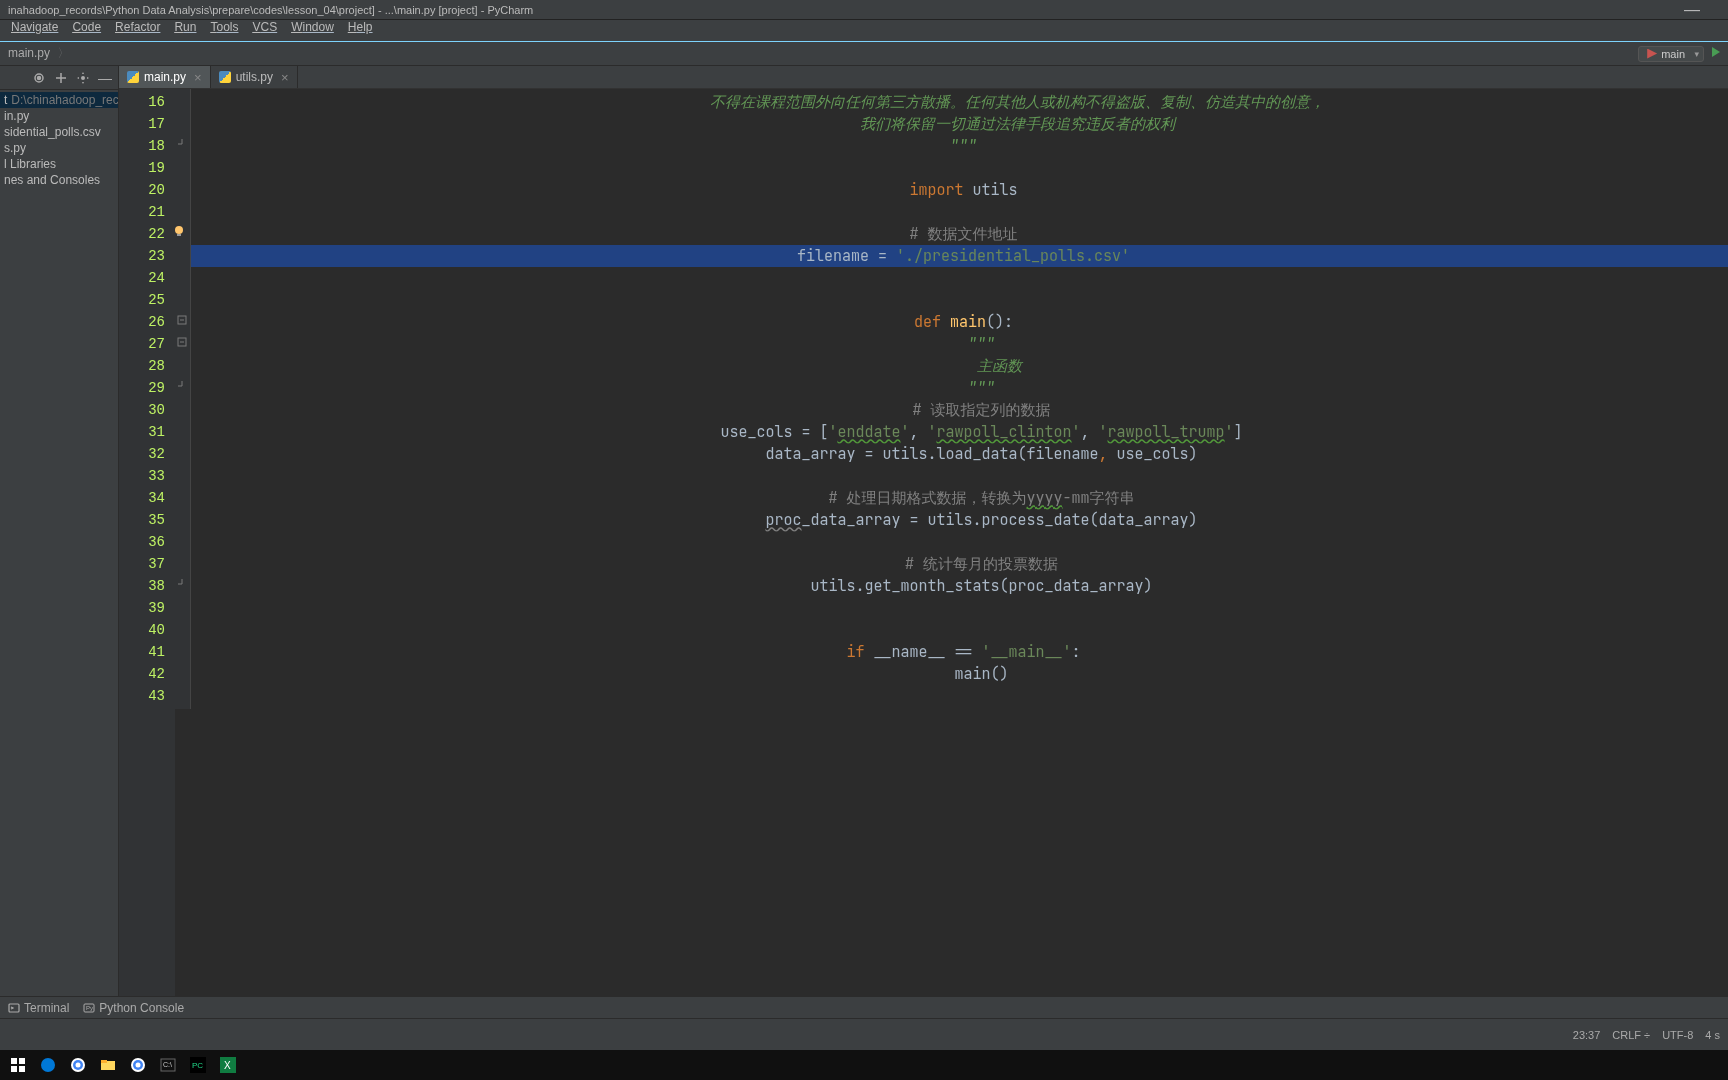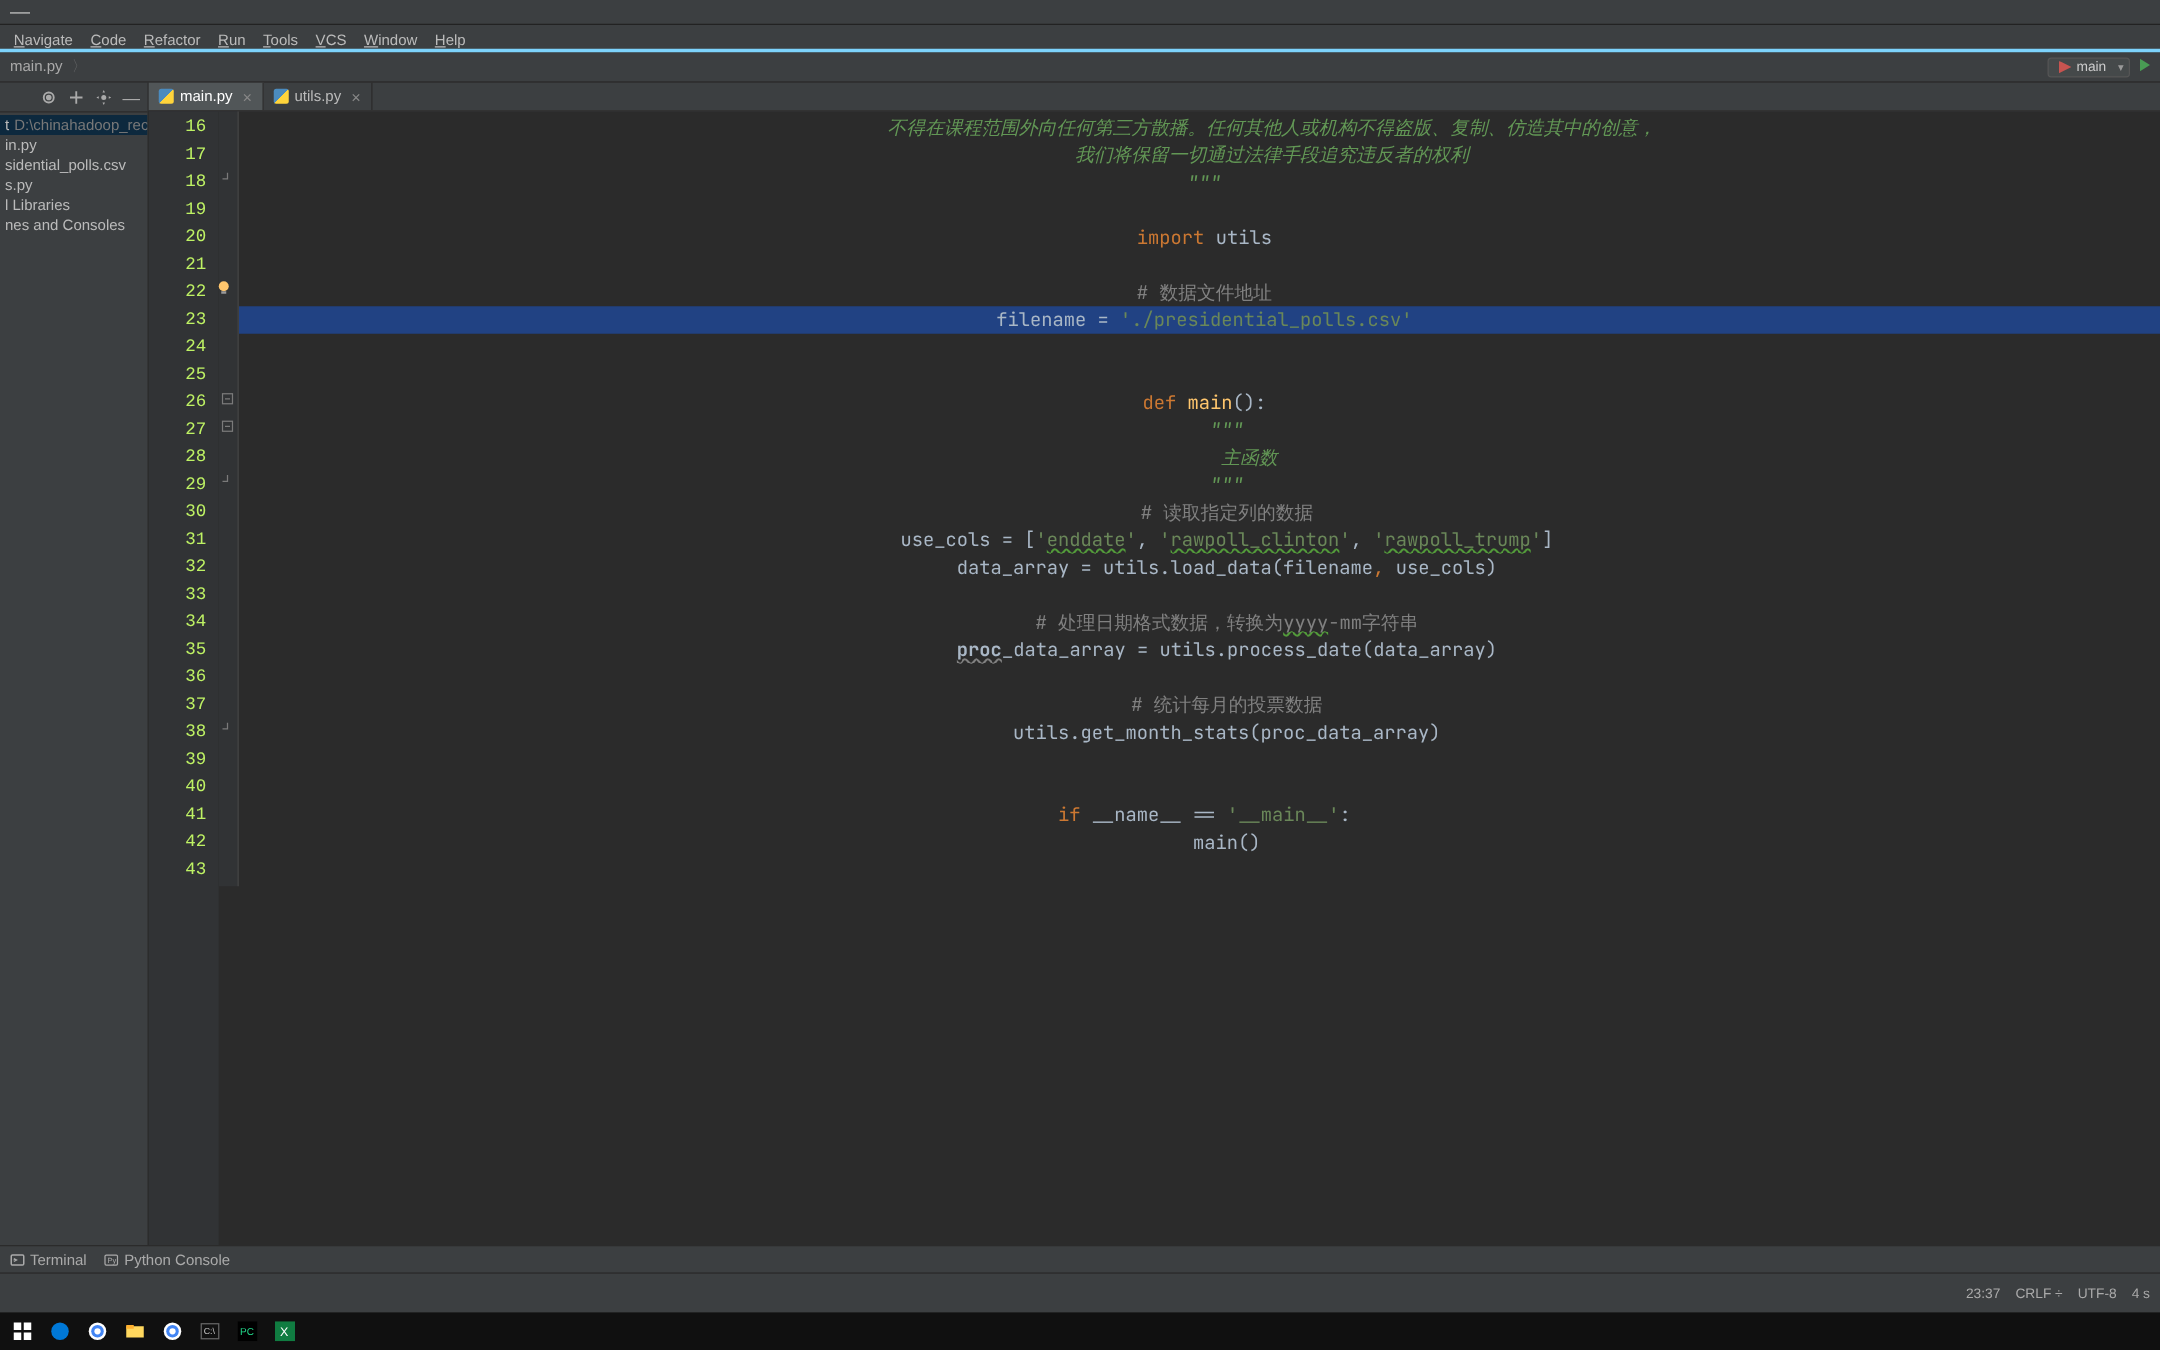--- a/index.html
+++ b/index.html
@@ -23,23 +23,24 @@
   font-size: 11px;
   border-bottom: 1px solid #222;
   display: flex;
   justify-content: space-between;
 }
 .titlebar .minimize { font-size: 16px; margin-right: 20px; cursor: default; }
 .menubar {
   background: #3c3f41;
   height: 22px;
   display: flex;
-  align-items: flex-end;
+  align-items: flex-start;
   padding: 0 4px;
-  border-bottom: 3px solid #7dd3fc;
+  border-bottom: 1px solid #7dd3fc;
+  text-decoration: underline;
 }
 .menubar .menu-item {
   padding: 0 7px;
   color: #bbb;
   font-size: 12px;
   cursor: pointer;
 }
 .menubar .mnemonic { text-decoration: underline; }
 .navbar {
   background: #3c3f41;
@@ -198,21 +199,21 @@
 .line.highlighted {
   background: #214283;
 }
 .kw { color: #cc7832; }
 .str { color: #6a8759; }
 .cmt { color: #808080; }
 .doccmt { color: #629755; font-style: italic; }
 .fn { color: #ffc66d; }
 .op { color: #a9b7c6; }
 .param { color: #a9b7c6; }
-.underlined { text-decoration: underline wavy #808080; text-decoration-skip-ink: none; font-weight: bold; }
+.underlined { text-decoration: underline wavy #808080; text-decoration-skip-ink: none; }
 .typo { text-decoration: underline wavy #529a3a; text-decoration-skip-ink: none; }
 .bottom-tool-windows {
   height: 22px;
   background: #3c3f41;
   border-top: 1px solid #2b2b2b;
   display: flex;
   align-items: center;
   padding: 0 8px;
   gap: 14px;
 }
@@ -250,20 +251,21 @@
   display: flex;
   align-items: center;
   justify-content: center;
   cursor: pointer;
 }
 </style>
 </head>
 <body>
 
 <div class="titlebar">
+  <span>inahadoop_records\Python Data Analysis\prepare\codes\lesson_04\project] - ...\main.py [project] - PyCharm</span>
   <span class="minimize">—</span>
 </div>
 
 <div class="menubar" id="menubar">
     <div class="menu-item"><span class="mnemonic">N</span>avigate</div>
     <div class="menu-item"><span class="mnemonic">C</span>ode</div>
     <div class="menu-item"><span class="mnemonic">R</span>efactor</div>
     <div class="menu-item"><span class="mnemonic">R</span>un</div>
     <div class="menu-item"><span class="mnemonic">T</span>ools</div>
     <div class="menu-item"><span class="mnemonic">V</span>CS</div>

